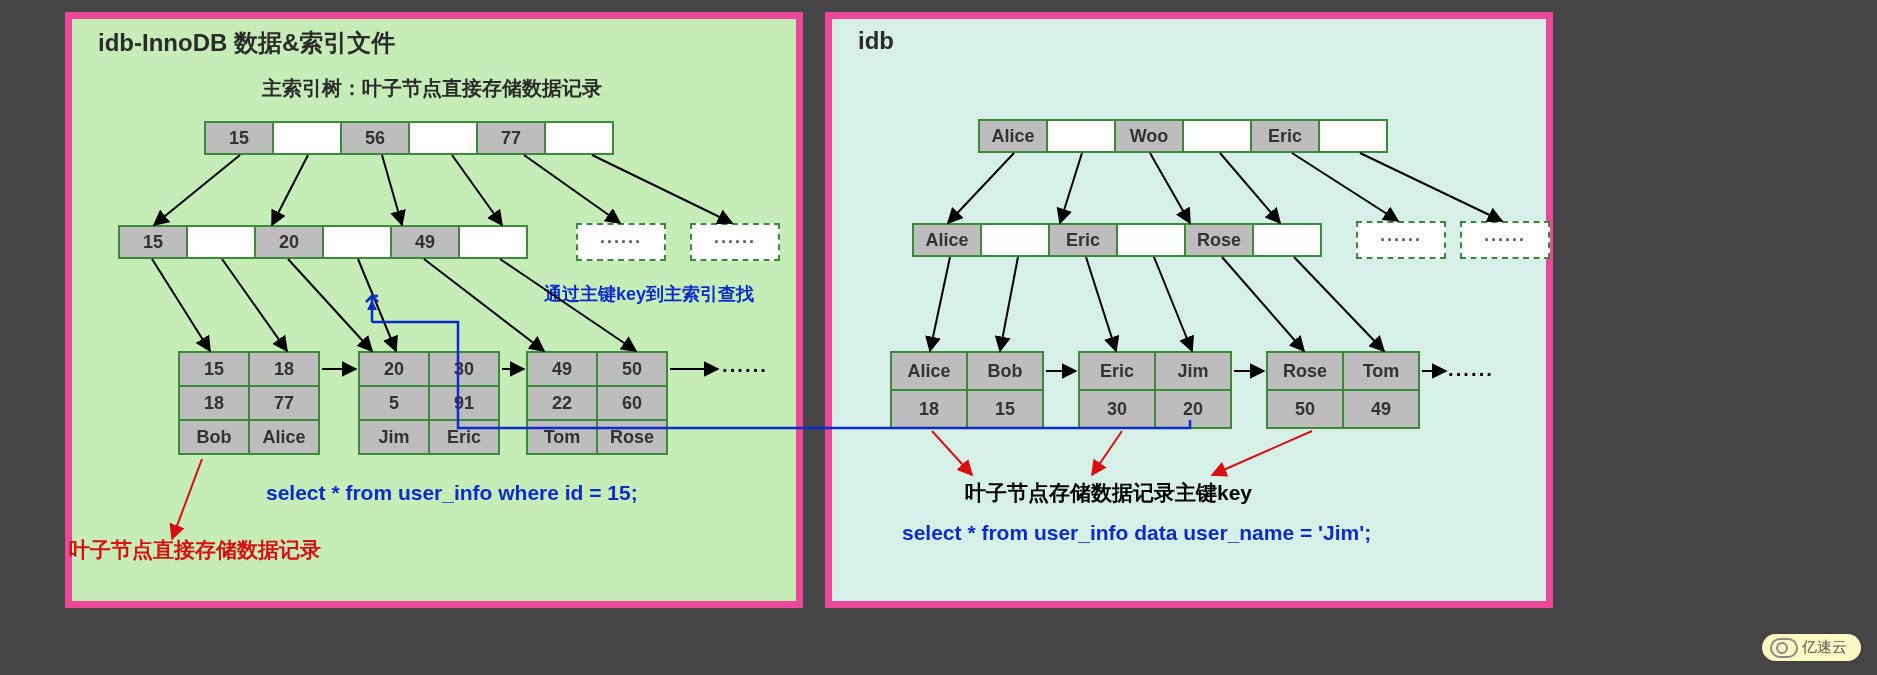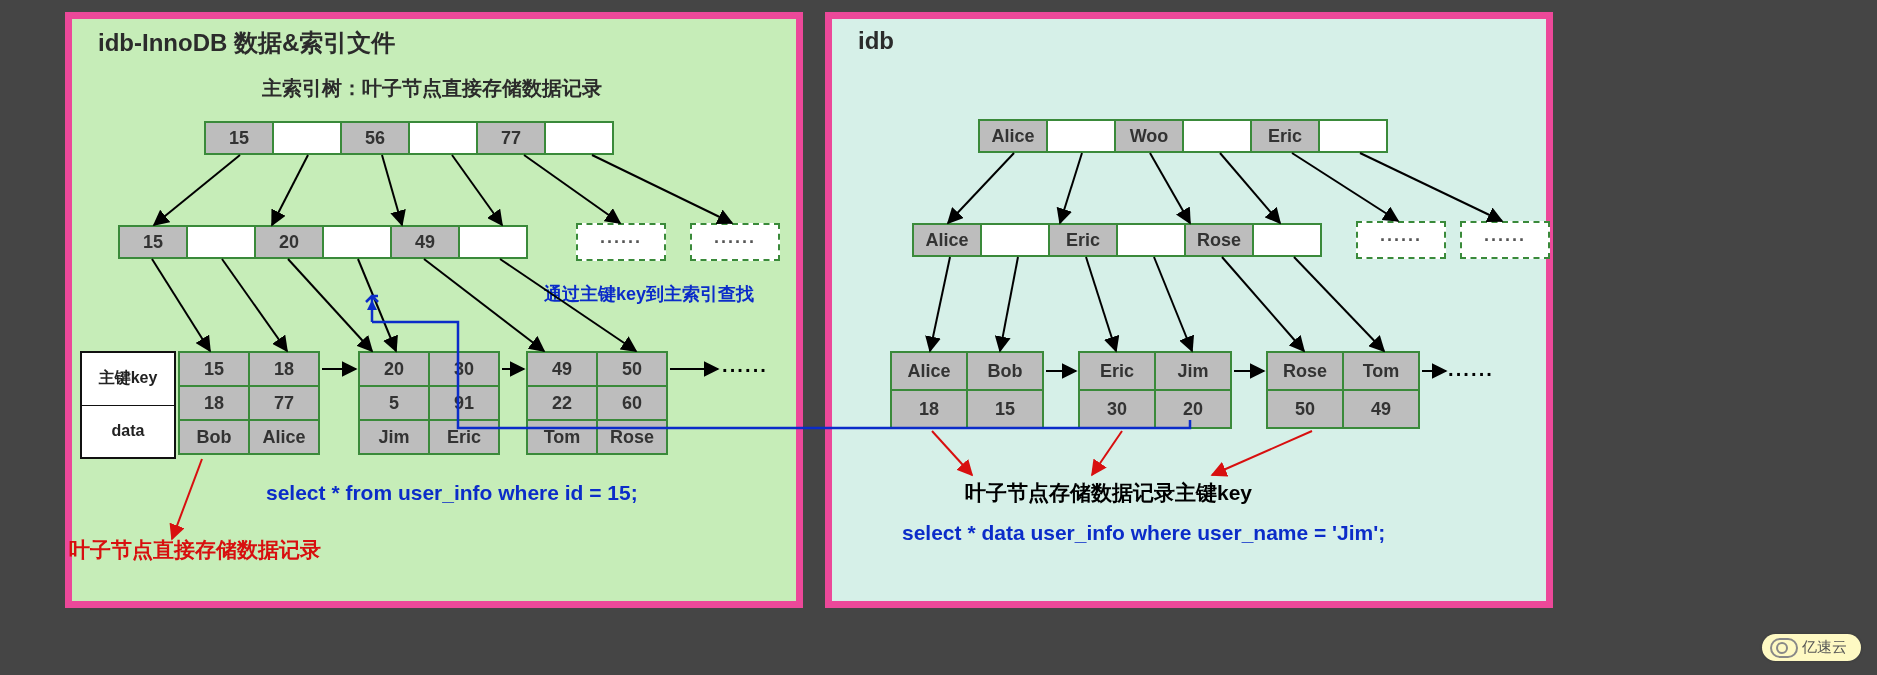--- a/index.html
+++ b/index.html
@@ -186,24 +186,20 @@
       <div class="cell gray">20</div>
       <div class="cell white"></div>
       <div class="cell gray">49</div>
       <div class="cell white"></div>
     </div>
     <div class="dashed-box" style="left:504px; top:204px;">······</div>
     <div class="dashed-box" style="left:618px; top:204px;">······</div>
 
     <div class="blue-note" style="left:462px; top:265px; width:230px;">通过主键key到主索引查找</div>
 
-    <div class="kd-labels" style="left:8px; top:332px;">
-      <div>主键key</div>
-      <div class="kd-sep">data</div>
-    </div>
 
     <div class="leaf3" style="left:106px; top:332px;">
       <div class="r">
           <div class="c">15</div>
           <div class="c">18</div>
         </div>
       <div class="r">
           <div class="c">18</div>
           <div class="c">77</div>
         </div>
@@ -330,21 +326,21 @@
           <div class="c">Tom</div>
         </div>
       <div class="r">
           <div class="c">50</div>
           <div class="c">49</div>
         </div>
     </div>
     <div class="dots" style="left:616px; top:344px;">······</div>
 
     <div class="black-bold" style="left:96px; top:460px;">叶子节点存储数据记录主键key</div>
-    <div class="blue-note" style="left:70px; top:502px; font-size:21px; text-align:left; width:640px;">select  * data user_info  where user_name = 'Jim';</div>
+    <div class="blue-note" style="left:70px; top:502px; font-size:21px; text-align:left; width:640px;">select  * from user_info  data user_name = 'Jim';</div>
 
     <svg class="overlay" width="728" height="596">
 
       <line x1="182" y1="134" x2="116" y2="204" stroke="#000" stroke-width="2" marker-end="url(#ahB)"></line>
       <line x1="250" y1="134" x2="228" y2="204" stroke="#000" stroke-width="2" marker-end="url(#ahB)"></line>
       <line x1="318" y1="134" x2="358" y2="204" stroke="#000" stroke-width="2" marker-end="url(#ahB)"></line>
       <line x1="388" y1="134" x2="448" y2="204" stroke="#000" stroke-width="2" marker-end="url(#ahB)"></line>
       <line x1="460" y1="134" x2="566" y2="202" stroke="#000" stroke-width="2" marker-end="url(#ahB)"></line>
       <line x1="528" y1="134" x2="670" y2="202" stroke="#000" stroke-width="2" marker-end="url(#ahB)"></line>
 

